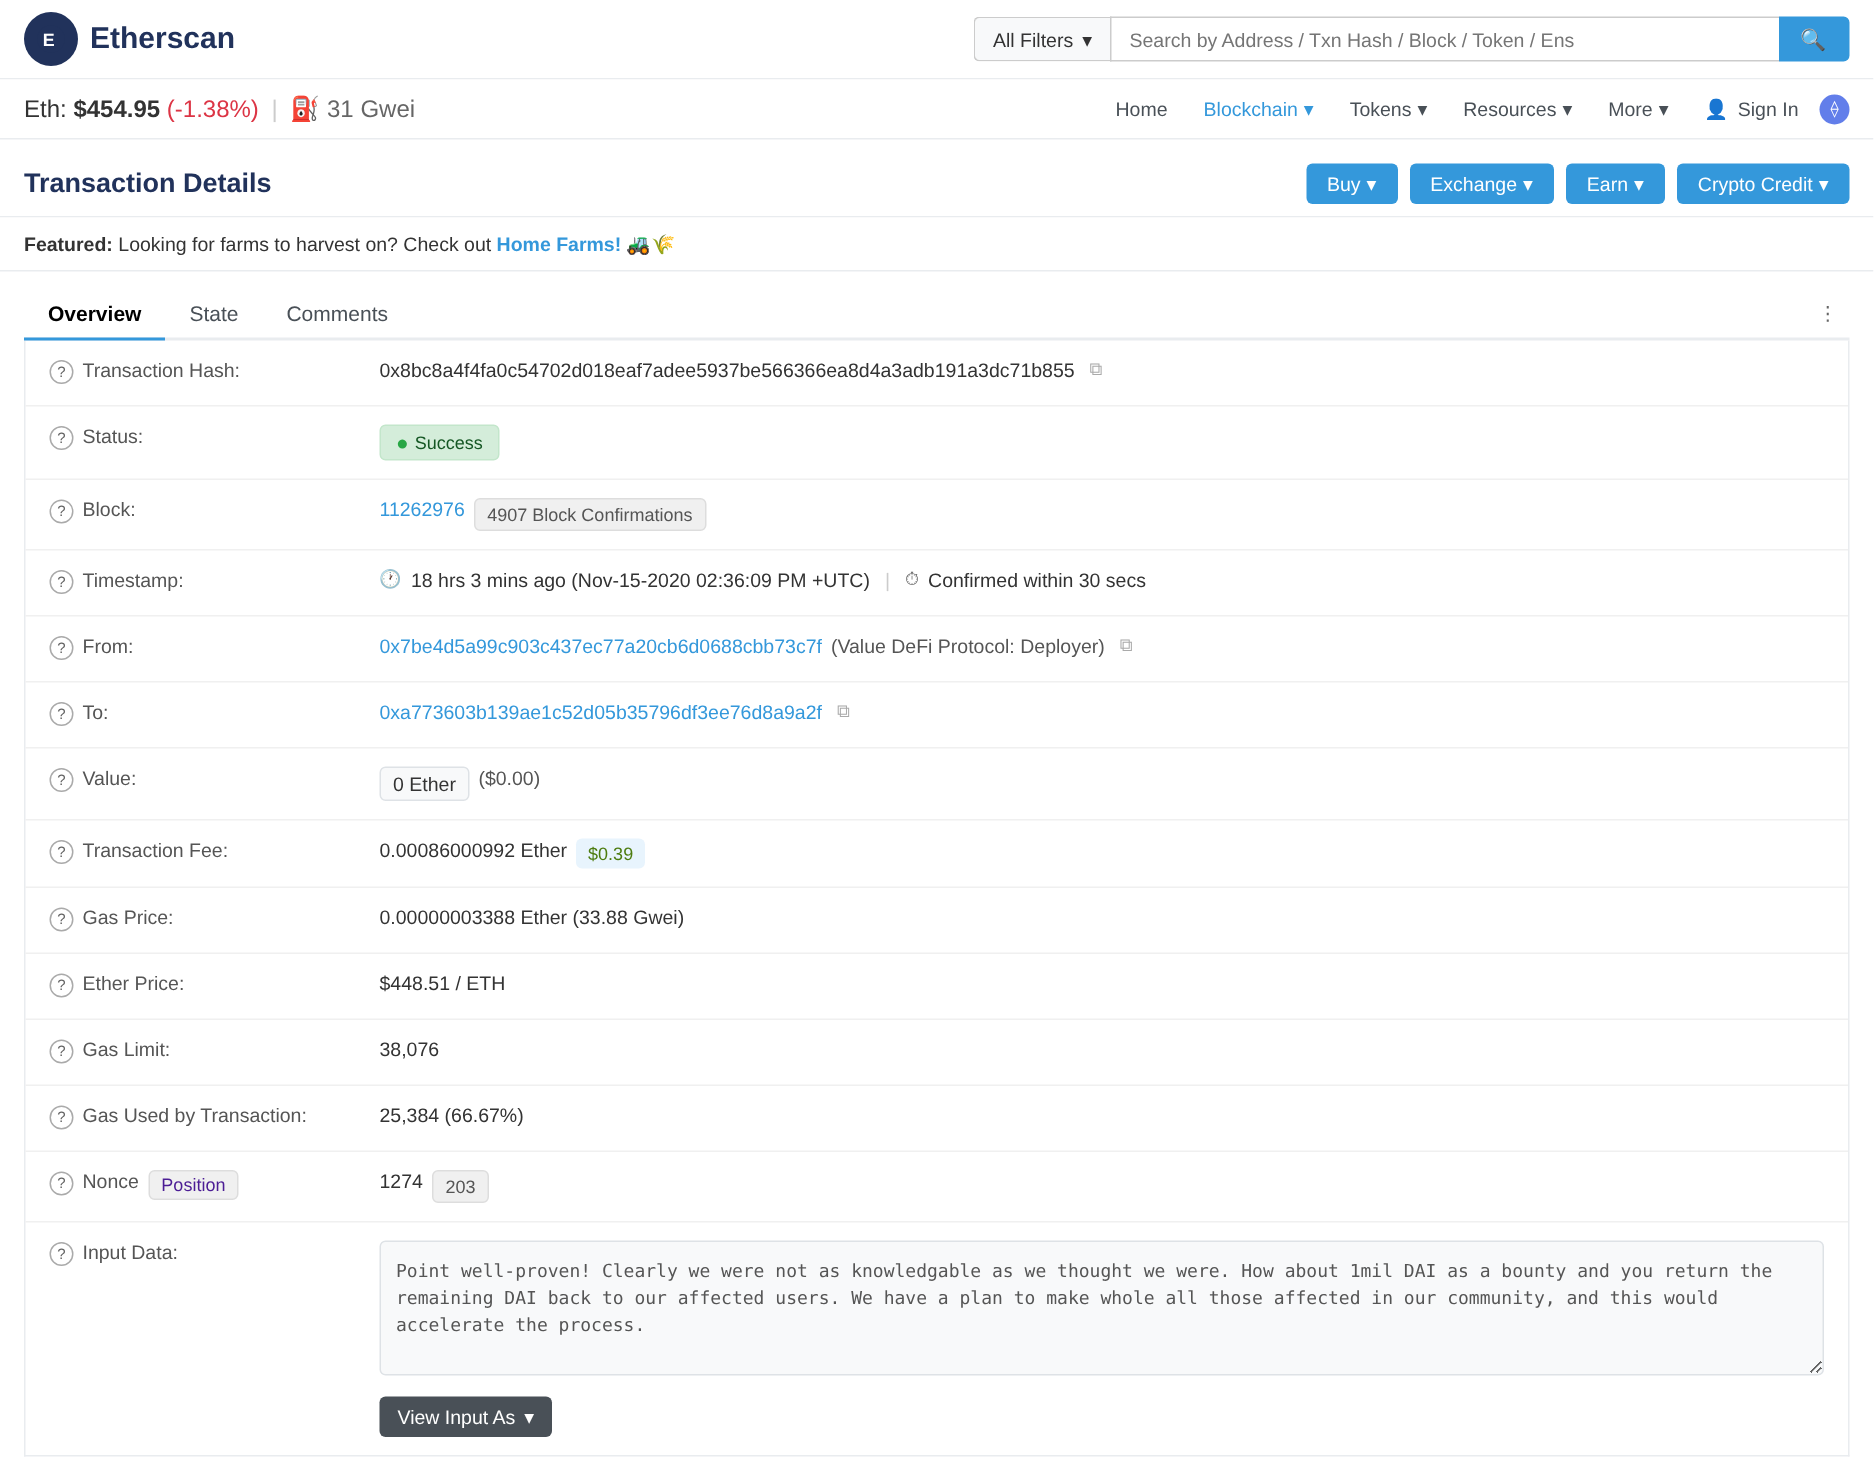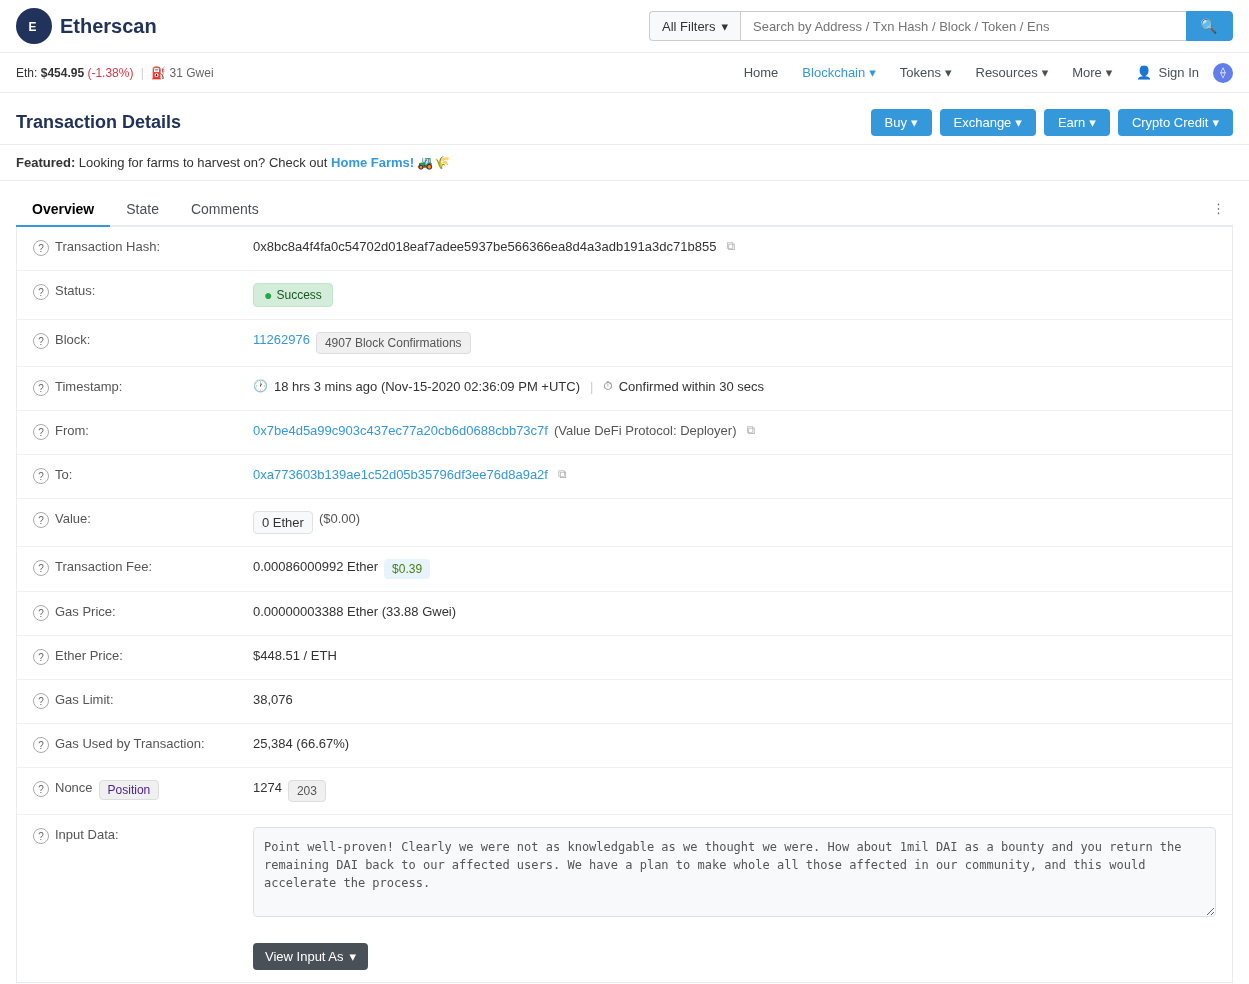--- a/index.html
+++ b/index.html
@@ -76,21 +76,21 @@
 
     
     .subheader {
       display: flex;
       align-items: center;
       padding: 6px 16px;
       border-bottom: 1px solid #e9ecef;
       background: #fff;
     }
     .eth-price {
-      font-size: 12px;
+      font-size: 16px;
       color: #333;
       flex: 1;
     }
     .eth-price .price-val { font-weight: 600; }
     .eth-price .price-change { color: #dc3545; }
     .eth-price .gwei { color: #666; }
     .nav-links {
       display: flex;
       align-items: center;
       gap: 4px;
@@ -312,21 +312,21 @@
       border: 1px solid #dee2e6;
       border-radius: 4px;
       font-family: monospace;
       font-size: 12px;
       color: #555;
       resize: vertical;
       line-height: 1.5;
     }
 
     .view-input-btn {
-      margin-top: 20px;
+      margin-top: 8px;
       padding: 6px 12px;
       background: #495057;
       color: white;
       border: none;
       border-radius: 4px;
       cursor: pointer;
       font-size: 13px;
       display: inline-flex;
       align-items: center;
       gap: 6px;

